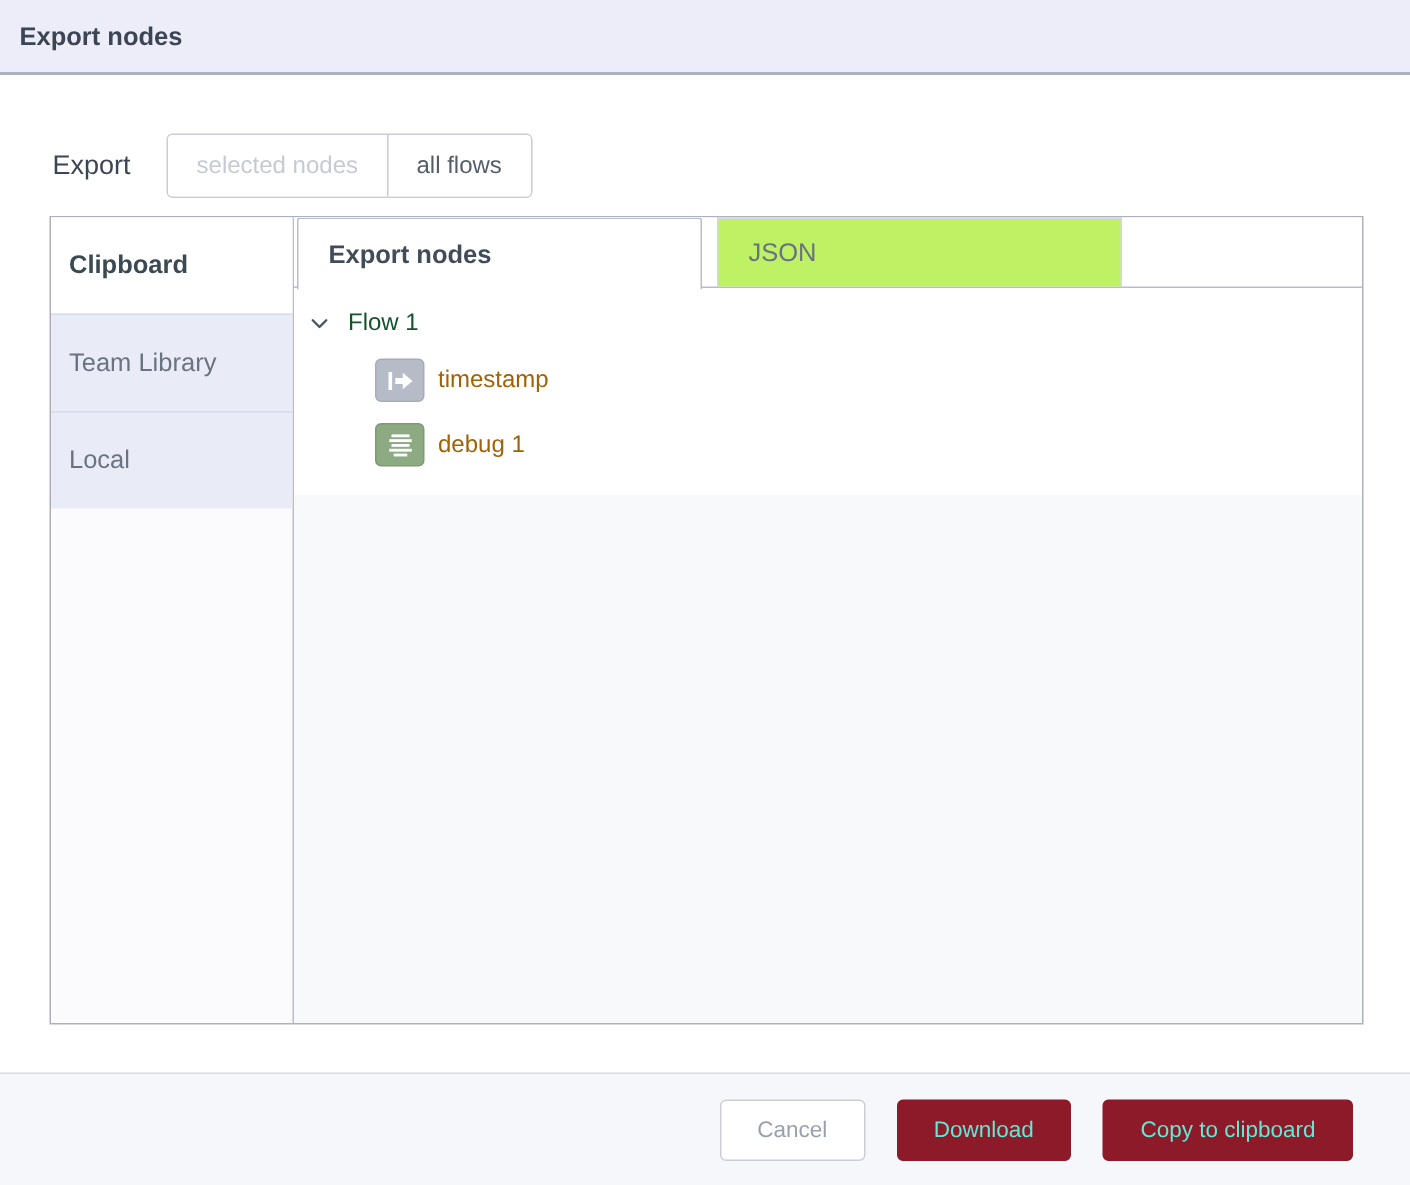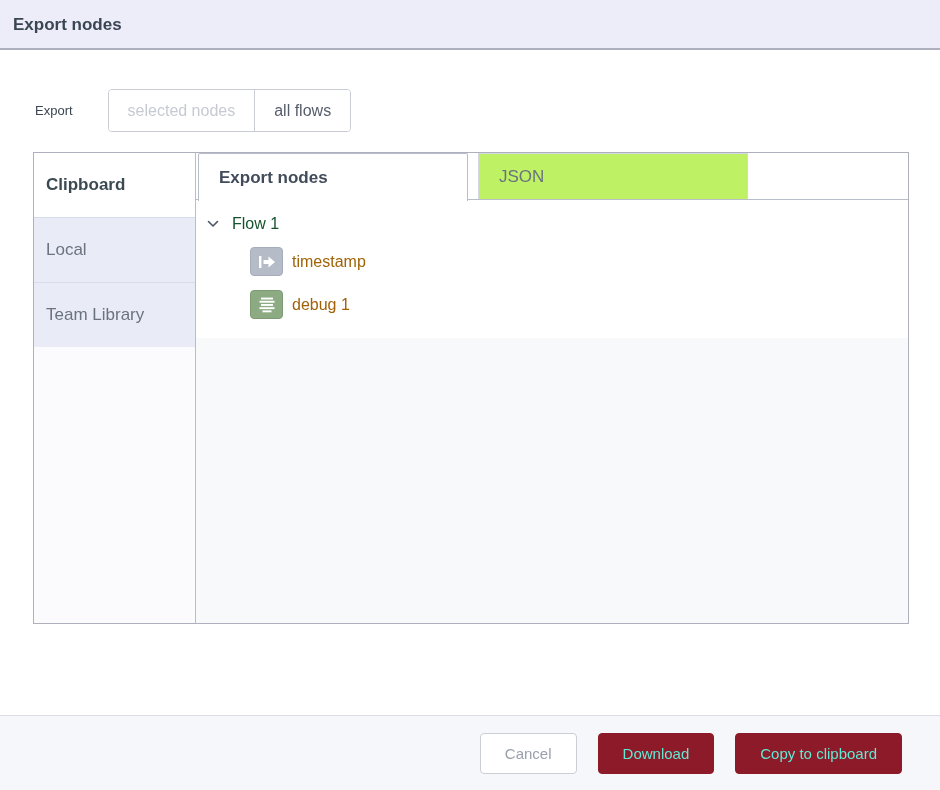--- a/index.html
+++ b/index.html
@@ -7,31 +7,31 @@
               font-family:"Liberation Sans","DejaVu Sans",sans-serif; }
 
   
   .dlg-header { position:absolute; top:0; left:0; width:940px; height:50px;
                 background:#ecedf8; border-bottom:2px solid #aeb1bd; }
   .dlg-title  { line-height:50px; padding-left:13px; font-size:17px; font-weight:bold;
                 color:#3b4554; }
 
   
   .export-row { position:absolute; top:89px; left:35px; display:flex; align-items:center; }
-  .export-label { font-size:13px; color:#3b4554; margin-right:35px; }
+  .export-label { font-size:18px; color:#3b4554; margin-right:24px; }
   .btn-group { display:flex; border:1px solid #c9ccd4; border-radius:4px; overflow:hidden;
                background:#fff; height:43px; }
   .btn-group button { border:none; background:#fff; font-size:16px; padding:0 19px;
                       font-family:inherit; color:#555d6b; cursor:pointer; }
   .btn-group button + button { border-left:1px solid #c9ccd4; }
   .btn-group button.disabled { color:#c6cad2; cursor:default; }
   .btn-group button.selected { background:#e4e6f3; border-bottom:1px dotted #8d93a3; }
 
   
-  .panel { position:absolute; top:152px; left:33px; width:876px; height:472px;
+  .panel { position:absolute; top:144px; left:33px; width:876px; height:539px;
            border:1px solid #aeb1bd; display:flex; background:#fff; }
 
   
   .sidebar { width:162px; border-right:1px solid #b9bcc9; display:flex; flex-direction:column;
              background:#fbfbfd; }
   .sidebar-header { height:64px; background:#fff; display:flex; align-items:center;
                     padding-left:12px; font-size:17px; font-weight:bold; color:#3b4a52; }
   .sidebar-item { height:65px; background:#e9ebf7; border-top:1px solid #d8dbe8;
                   display:flex; align-items:center; padding-left:12px;
                   font-size:17px; color:#6b7380; cursor:pointer; }
@@ -83,22 +83,22 @@
   <div class="btn-group">
     <button class="disabled">selected nodes</button>
     <button>all flows</button>
   </div>
 </div>
 
 <div class="panel">
 
   <div class="sidebar">
     <div class="sidebar-header">Clipboard</div>
+    <div class="sidebar-item">Team Library</div>
     <div class="sidebar-item">Local</div>
-    <div class="sidebar-item">Team Library</div>
   </div>
 
   <div class="content">
     <div class="tabbar">
       <div class="tab active">Export nodes</div>
       <div class="tab inactive">JSON</div>
     </div>
 
     <div class="tree-rows">
 

